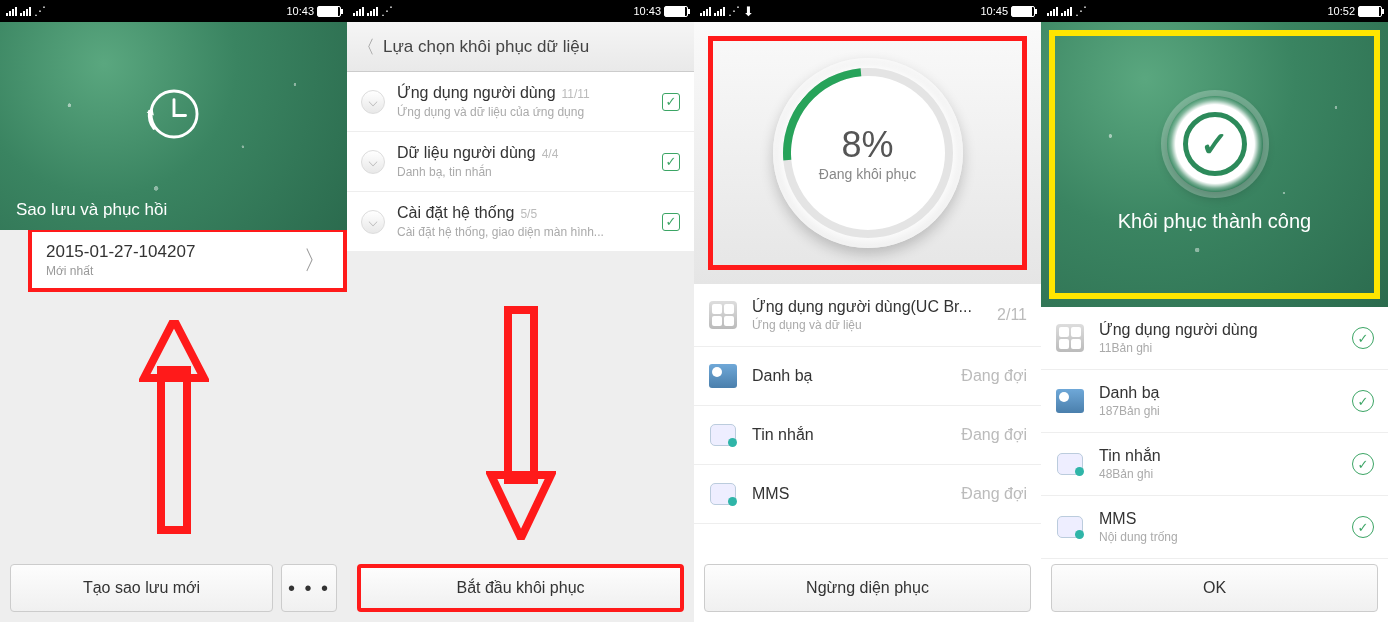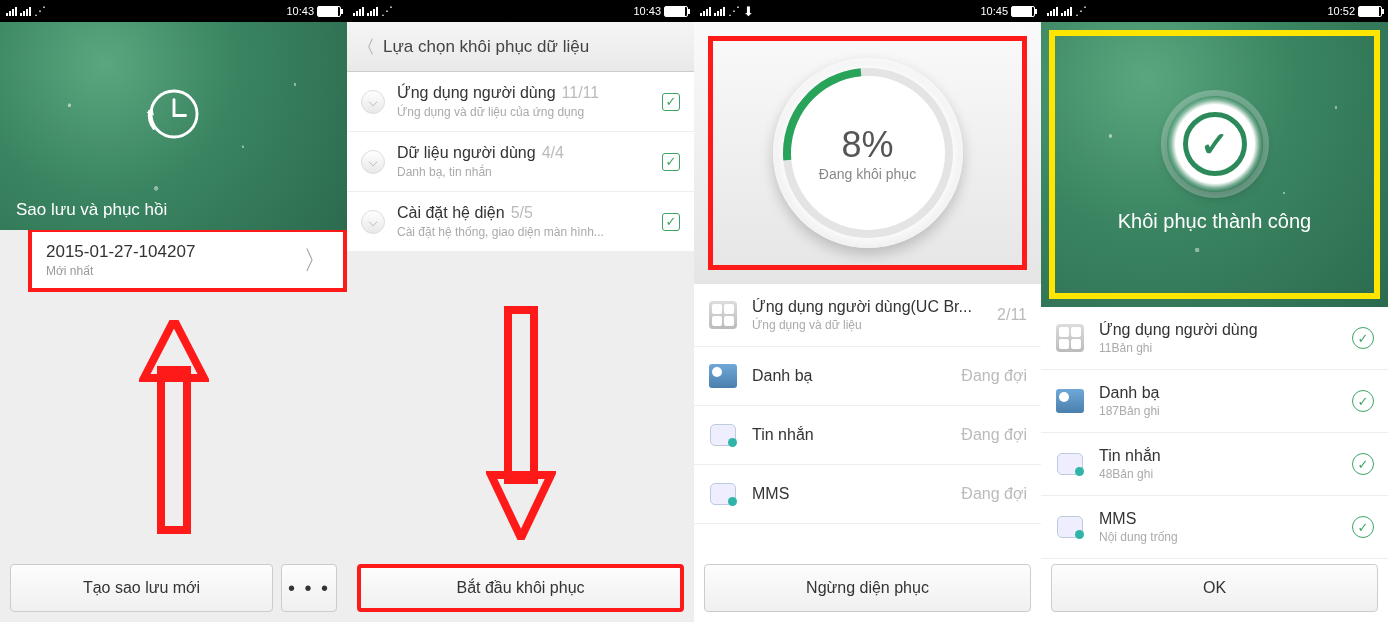--- a/index.html
+++ b/index.html
@@ -40,21 +40,21 @@
 .btn.small { flex: 0 0 56px; font-size: 20px; letter-spacing: 2px; }
 
 
 .navbar { height: 50px; background: linear-gradient(#f5f5f5,#e9e9e9); border-bottom: 1px solid #ccc; display: flex; align-items: center; padding: 0 10px; font-size: 17px; color: #444; }
 .navbar .back { color: #999; margin-right: 8px; font-size: 18px; }
 .optlist { background: #fff; }
 .opt { display: flex; align-items: center; padding: 12px 14px; border-bottom: 1px solid #eee; gap: 12px; }
 .expand { width: 24px; height: 24px; border-radius: 50%; background: linear-gradient(#fff,#e8e8e8); border: 1px solid #ddd; display: flex; align-items: center; justify-content: center; color: #aaa; font-size: 12px; flex-shrink: 0; }
 .opt .info { flex: 1; }
 .opt .ttl { font-size: 16px; color: #333; }
-.opt .cnt { font-size: 16px; color: #bbb; margin-left: 6px; }
+.opt .cnt { font-size: 12px; color: #bbb; margin-left: 6px; }
 .opt .sub { font-size: 12px; color: #aaa; margin-top: 3px; }
 .check { width: 18px; height: 18px; border: 1.5px solid #3ca565; border-radius: 3px; display: flex; align-items: center; justify-content: center; color: #3ca565; font-size: 13px; }
 
 .btn.redborder { border: 4px solid #ff1a1a; }
 
 
 .dial-wrap { height: 262px; background: linear-gradient(#fafafa,#e5e5e5); display: flex; align-items: center; justify-content: center; position: relative; }
 .dial { width: 190px; height: 190px; border-radius: 50%; background: radial-gradient(circle, #fff 0 60%, #f0f0f0 70%, #d8d8d8 100%); box-shadow: 0 6px 14px rgba(0,0,0,0.2), inset 0 2px 6px rgba(255,255,255,.8); position: relative; display: flex; flex-direction: column; align-items: center; justify-content: center; }
 .dial::before { content:""; position:absolute; inset:10px; border-radius:50%; border: 8px solid #e4e4e4; }
 .arc { position: absolute; inset: 10px; border-radius: 50%; border: 8px solid transparent; border-top-color: #27a35a; transform: rotate(-50deg); }
@@ -182,21 +182,21 @@
       <div class="expand">⌵</div>
       <div class="info">
           <div><span class="ttl">Dữ liệu người dùng</span><span class="cnt">4/4</span></div>
           <div class="sub">Danh bạ, tin nhắn</div>
         </div>
       <div class="check">✓</div>
     </div>
     <div class="opt">
       <div class="expand">⌵</div>
       <div class="info">
-          <div><span class="ttl">Cài đặt hệ diện</span><span class="cnt">5/5</span></div>
+          <div><span class="ttl">Cài đặt hệ thống</span><span class="cnt">5/5</span></div>
           <div class="sub">Cài đặt hệ thống, giao diện màn hình...</div>
         </div>
       <div class="check">✓</div>
     </div>
   </div>
   <div class="arrow" style="top:300px">
     <svg width="70" height="240">
         <rect x="22" y="10" width="26" height="170" fill="none" stroke="#ff1a1a" stroke-width="8"></rect>
         <polygon points="35,238 5,175 65,175" fill="none" stroke="#ff1a1a" stroke-width="8"></polygon>
       </svg>

